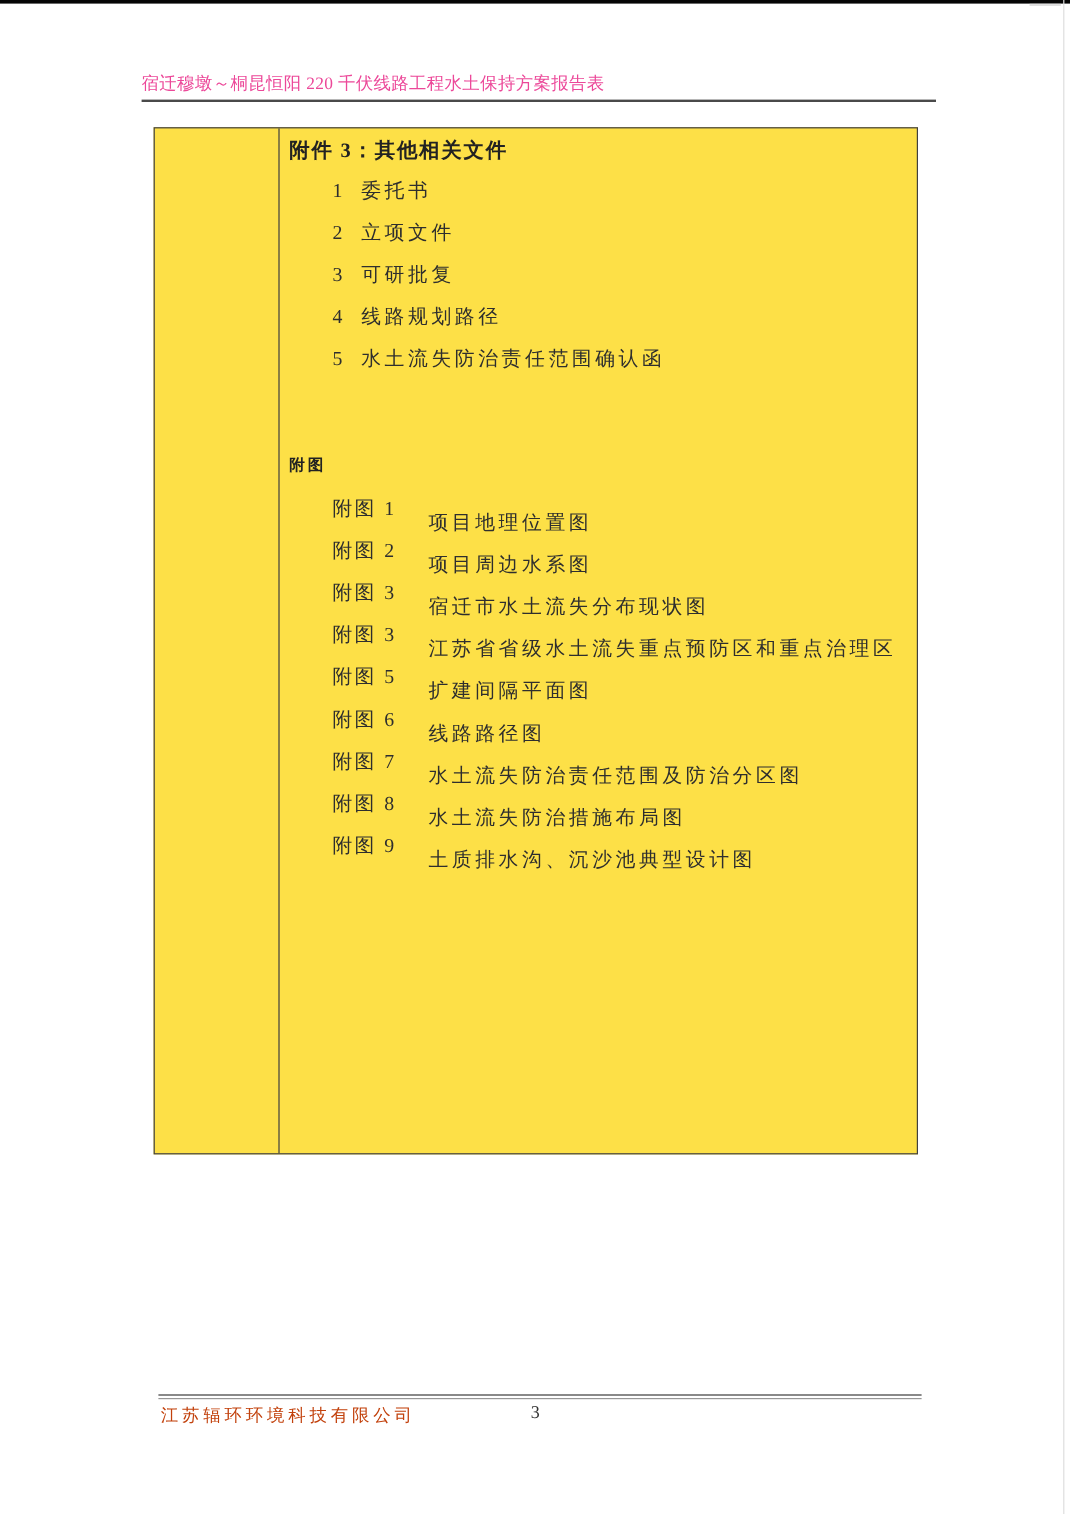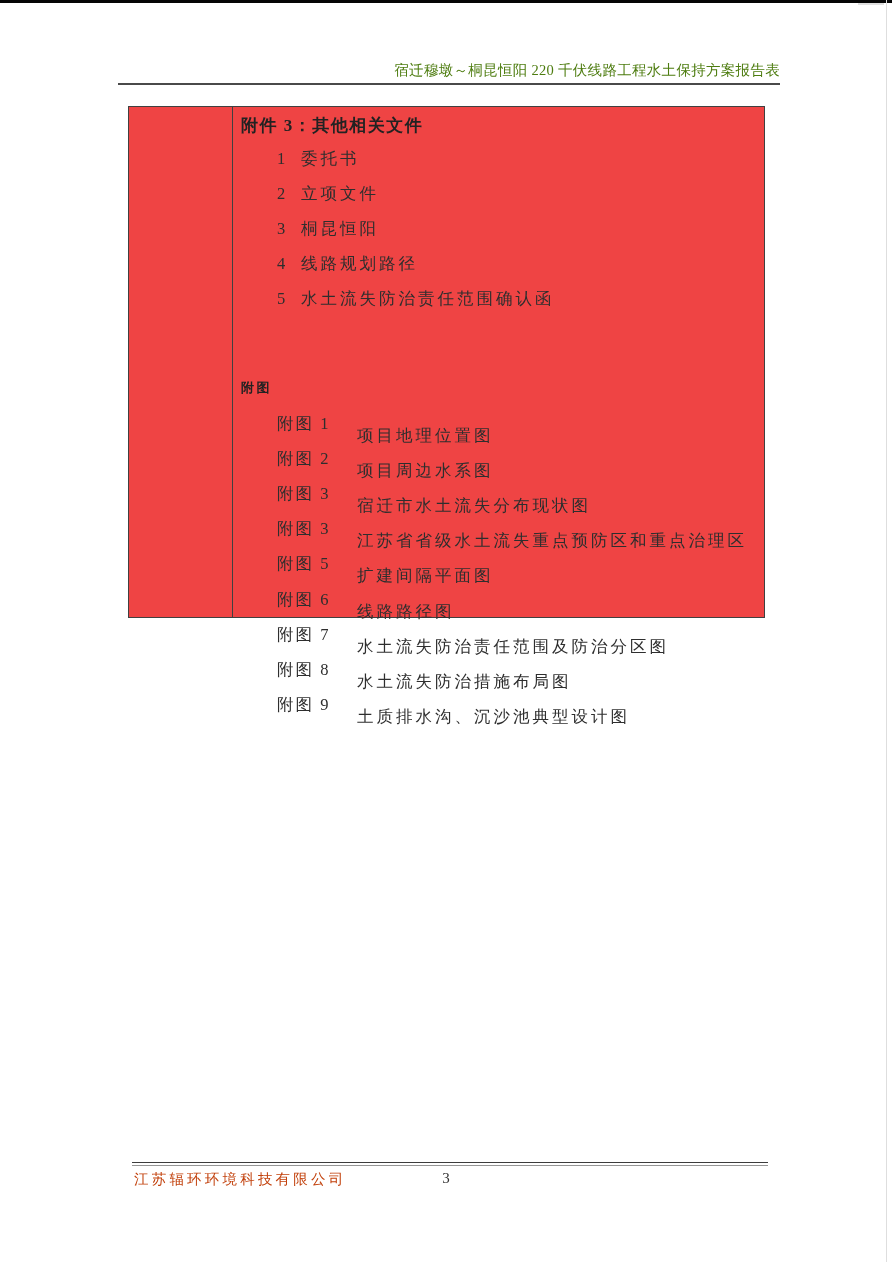--- a/index.html
+++ b/index.html
@@ -14,35 +14,35 @@
   }
 
   
   .scan-top-edge { position:absolute; top:0; left:0; width:892px; height:2.5px; background:#050505; }
   .scan-right-edge { position:absolute; top:0; right:5px; width:1.5px; height:1262px; background:#dedede; }
   .scan-corner-smudge { position:absolute; top:3px; right:8px; width:26px; height:2px; background:#c9c9c9; opacity:.6; }
 
   
   .page-header { position:absolute; left:118px; top:61px; width:662px; }
   .header-title {
-    text-align:right;
+    text-align:left;
     font-size:14.5px; line-height:19px;
     letter-spacing:0.3px;
-    color:#4d7c0f;
+    color:#ec4899;
   }
   .header-rule { margin-top:3px; height:0; border-top:2.5px solid #4a4a4a; }
 
   
   .report-table {
     position:absolute; left:128px; top:106px;
-    width:637px; height:512px;
+    width:637px; height:856px;
     border:1.5px solid #404040;
     box-sizing:border-box;
     display:flex;
-    background:#ef4444;
+    background:#fde047;
   }
   .table-left { width:104px; border-right:1.5px solid #404040; box-sizing:border-box; }
   .table-right { flex:1; padding-left:8px; box-sizing:border-box; }
 
   .att-title {
     margin-top:7px;
     font-weight:bold;
     font-size:17px; line-height:23px;
     letter-spacing:1.5px;
     color:#222;
@@ -112,21 +112,21 @@
       <div class="att-item">
         <span class="att-num">1</span>
         <span class="att-label">委托书</span>
       </div>
       <div class="att-item">
         <span class="att-num">2</span>
         <span class="att-label">立项文件</span>
       </div>
       <div class="att-item">
         <span class="att-num">3</span>
-        <span class="att-label">桐昆恒阳</span>
+        <span class="att-label">可研批复</span>
       </div>
       <div class="att-item">
         <span class="att-num">4</span>
         <span class="att-label">线路规划路径</span>
       </div>
       <div class="att-item">
         <span class="att-num">5</span>
         <span class="att-label">水土流失防治责任范围确认函</span>
       </div>
     </div>

